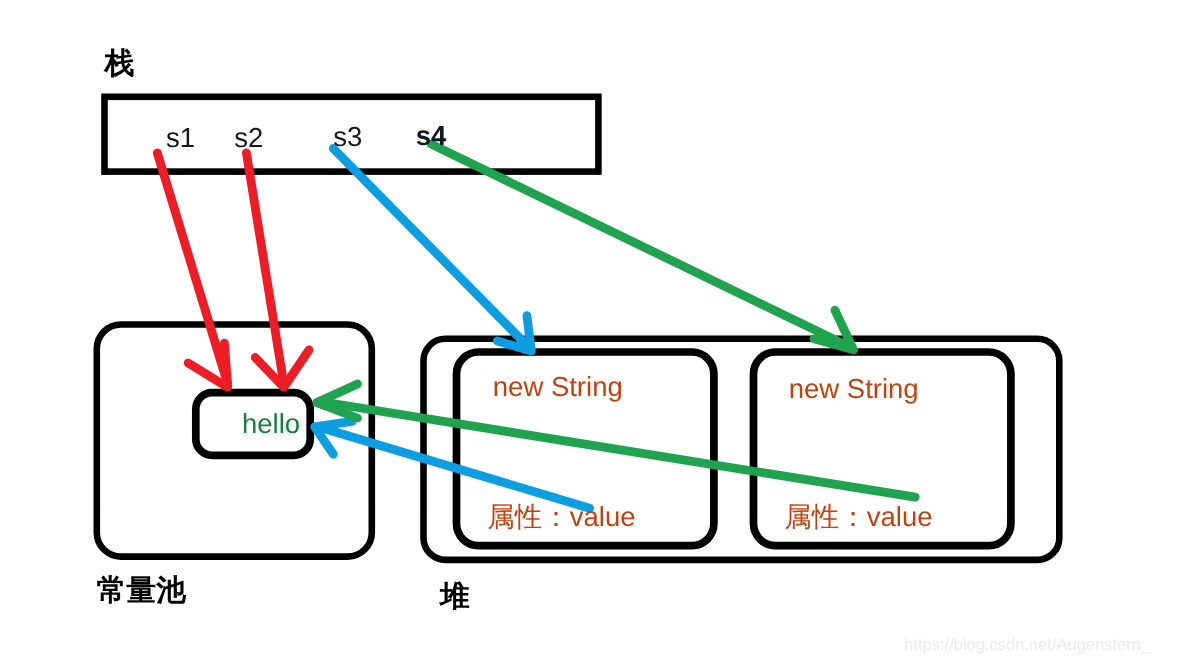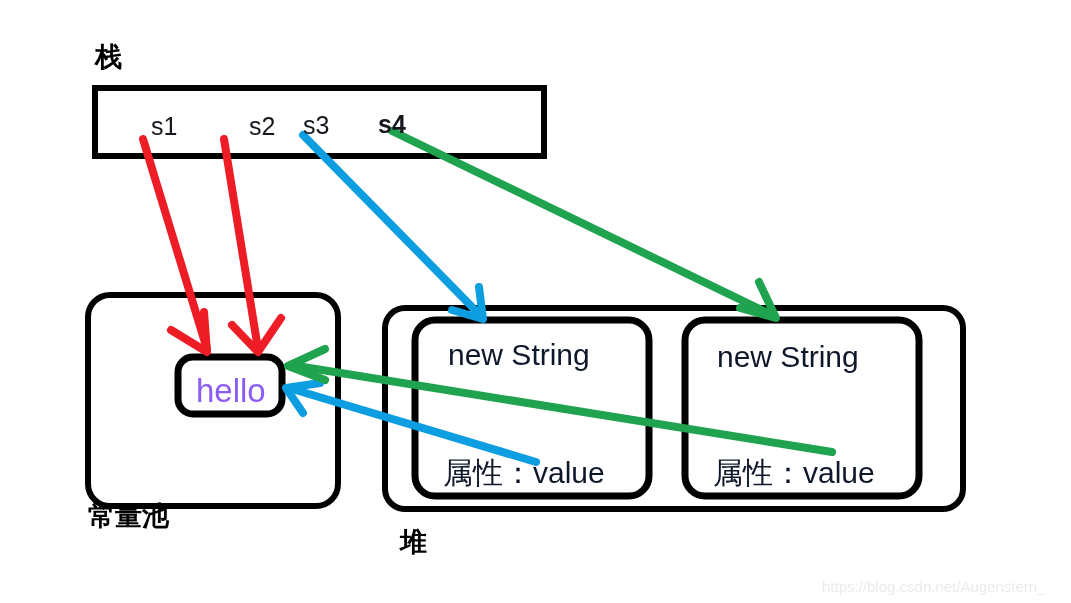--- a/index.html
+++ b/index.html
@@ -34,26 +34,27 @@
   .label-region {
     font-weight: bold;
     font-size: 27px;
     color: #000000;
   }
   .var-label {
     font-size: 25px;
     color: #14171c;
   }
   .box-text {
-    font-size: 30px;
-    color: #0f172a;
+    font-size: 25px;
+    color: #c2410c;
   }
   .hello-text {
-    font-size: 33px;
-    color: #8b5cf6;
+    font-size: 25px;
+    color: #15803d;
+    margin-left: 24px;
   }
   .watermark {
     position: absolute;
     font-size: 15px;
     color: #ebebeb;
     white-space: nowrap;
   }
 </style>
 </head>
 <body>
@@ -104,27 +105,27 @@
 
     <g>
       <line x1="832" y1="452" x2="291" y2="365" stroke="#1fa34e" stroke-width="8" stroke-linecap="round"></line>
       <polyline points="325,349 288,366 325,380" fill="none" stroke="#1fa34e" stroke-width="8" stroke-linecap="round" stroke-linejoin="round"></polyline>
     </g>
   </svg>
 
   <div class="txt label-region" style="left:95px; top:44px;">栈</div>
 
   <div class="txt var-label" style="left:131px; top:114px;margin-left:20px;">s1</div>
-  <div class="txt var-label" style="left:213px; top:114px;margin-left:36px;">s2</div>
+  <div class="txt var-label" style="left:213px; top:114px;">s2</div>
   <div class="txt var-label" style="left:303px; top:113px;">s3</div>
   <div class="txt var-label" style="left:378px; top:112px;font-weight:bold;">s4</div>
 
   <div class="txt hello-text" style="left:196px; top:374px;">hello</div>
 
-  <div class="txt label-region" style="left:88px; top:505px;font-family:Liberation Mono, monospace;">常量池</div>
+  <div class="txt label-region" style="left:88px; top:523px;">常量池</div>
 
   <div class="txt box-text" style="left:448px; top:340px;">new String</div>
   <div class="txt box-text" style="left:443px; top:458px;">属性：value</div>
 
   <div class="txt box-text" style="left:717px; top:342px;">new String</div>
   <div class="txt box-text" style="left:713px; top:458px;">属性：value</div>
 
   <div class="txt label-region" style="left:400px; top:529px;">堆</div>
 
   <div class="watermark" style="left:822px; top:578px;">https://blog.csdn.net/Augenstern_</div>

